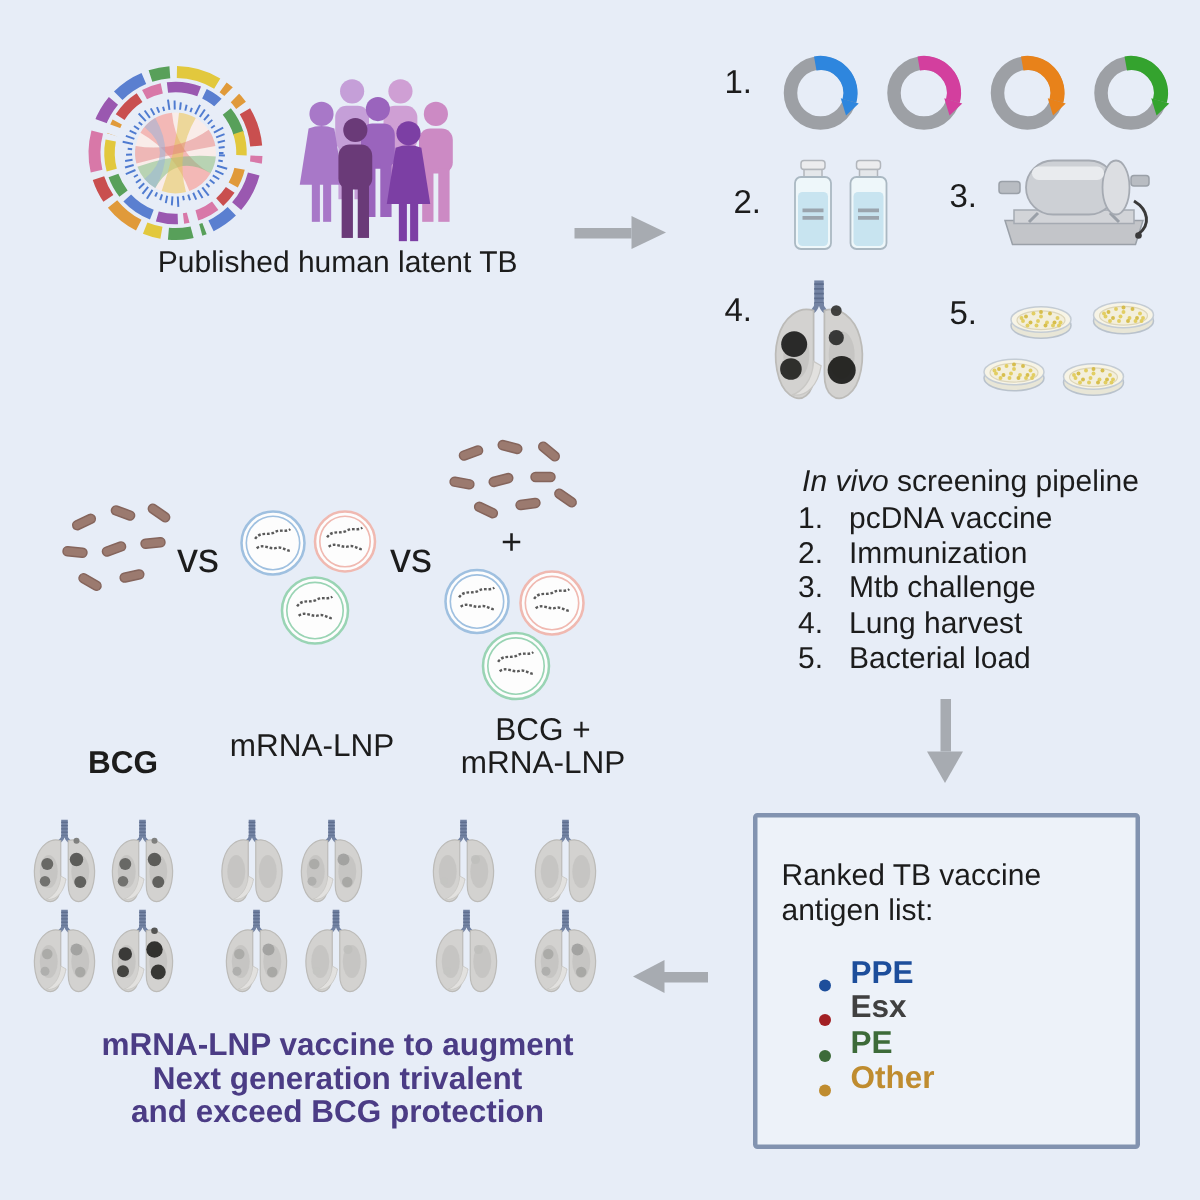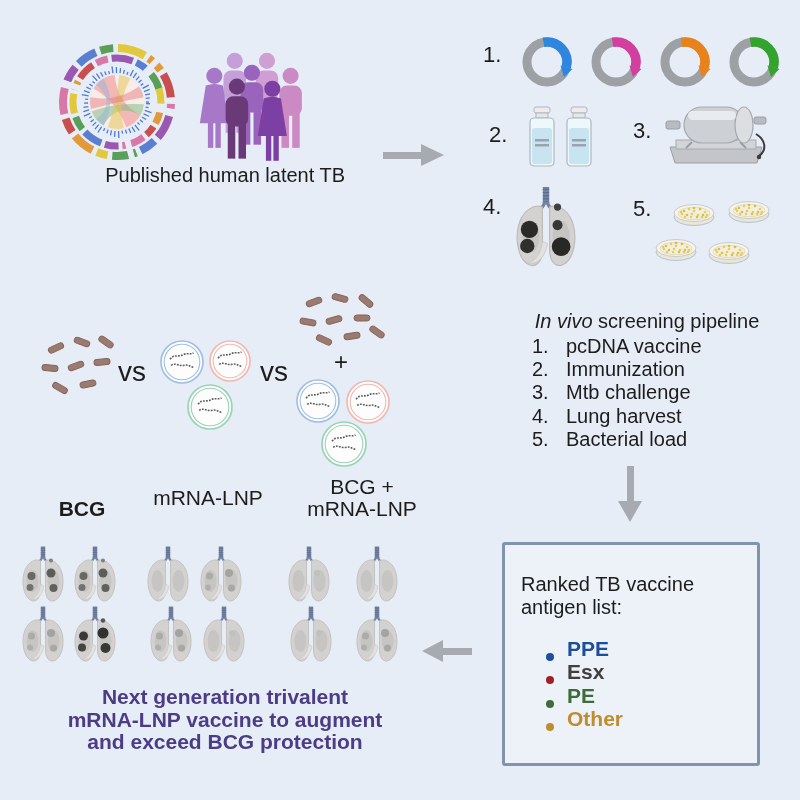--- a/index.html
+++ b/index.html
@@ -718,18 +718,18 @@
         </svg>
       </div>
     </div>
 
   <div class="abs arrow-left" style="left:422px;top:640px;">
     <div class="shaft"></div>
       <div class="head"></div>
   </div>
 
   <div class="abs conclusion" style="left:20px;top:686px;">
+    <div>mRNA-LNP vaccine to augment</div>
     <div>Next generation trivalent</div>
-    <div>mRNA-LNP vaccine to augment</div>
     <div>and exceed BCG protection</div>
   </div>
 
 </div>
 
 </body></html>

